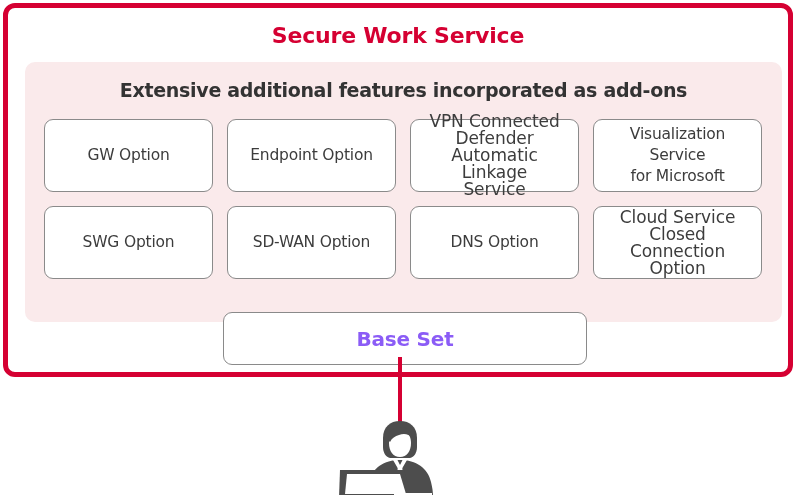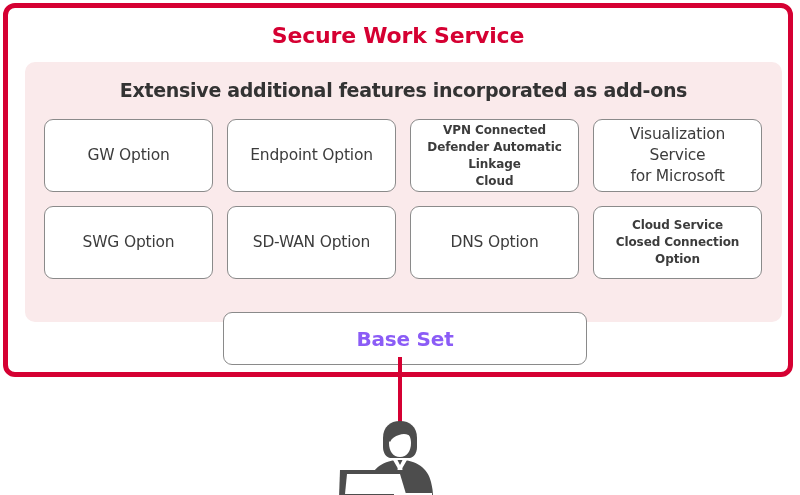--- a/index.html
+++ b/index.html
@@ -91,23 +91,23 @@
   }
 
   .option-card .label {
     color: #3c3c3c;
     font-size: 15.5px;
     line-height: 21px;
     letter-spacing: -0.2px;
   }
 
   .option-card.small .label {
-    font-size: 12px;
+    font-size: 17px;
     line-height: 17px;
-    font-weight: bold;
+    font-weight: normal;
     letter-spacing: -0.1px;
   }
 
   
   .base-set-card {
     position: absolute;
     left: 215px;
     top: 304px;
     width: 364px;
     height: 53px;
@@ -169,21 +169,21 @@
       <div class="option-card">
         <div class="label">
           <div>Endpoint Option</div>
         </div>
       </div>
 
       <div class="option-card small">
         <div class="label">
           <div>VPN Connected</div>
           <div>Defender Automatic Linkage</div>
-          <div>Cloud</div>
+          <div>Service</div>
         </div>
       </div>
 
       <div class="option-card">
         <div class="label">
           <div>Visualization Service</div>
           <div>for Microsoft</div>
         </div>
       </div>
 

